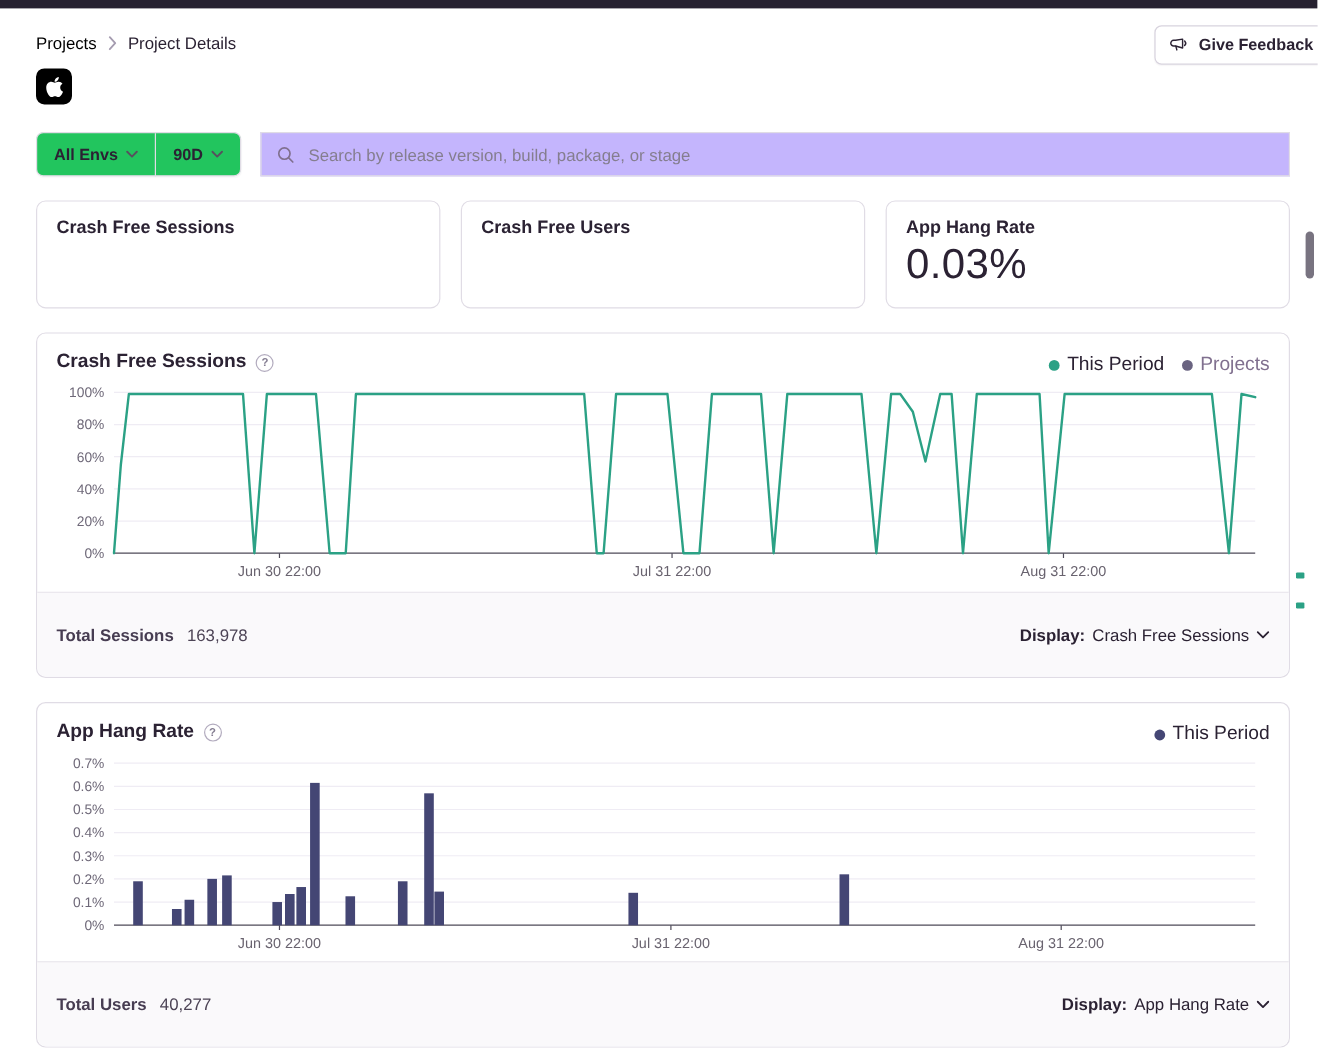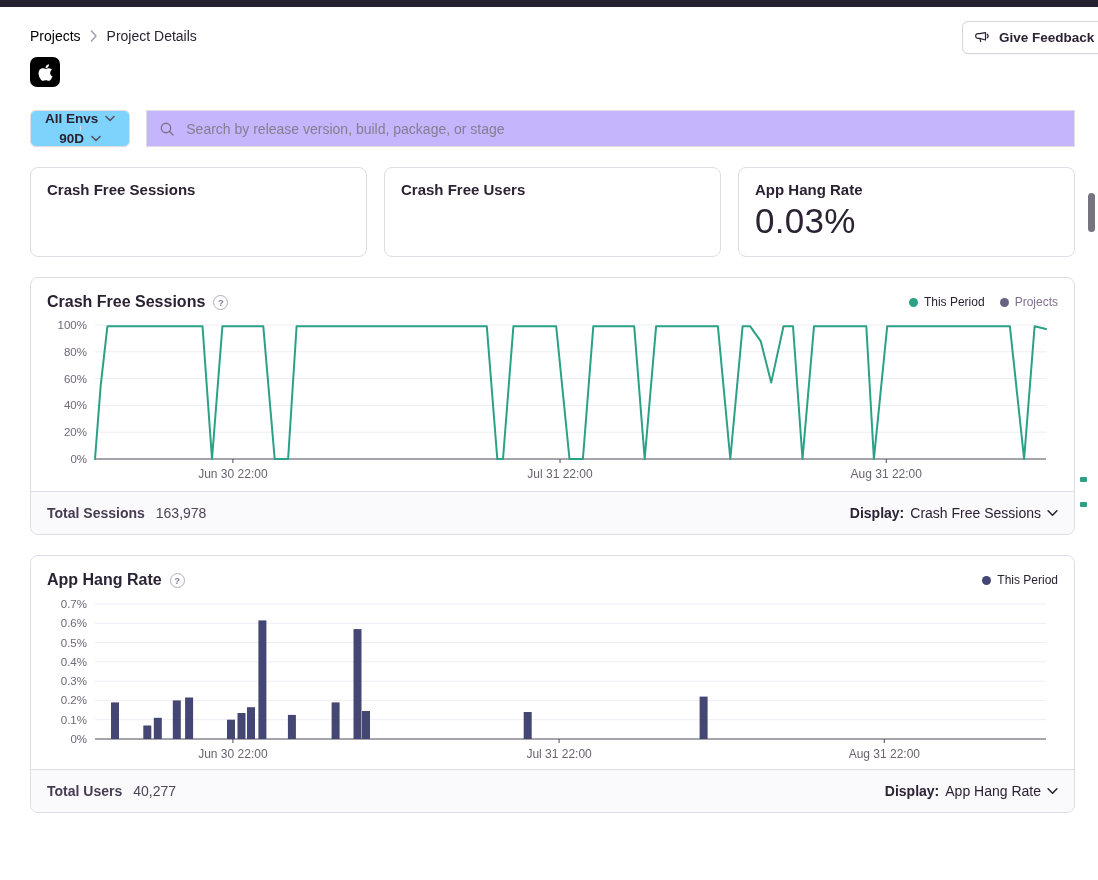--- a/index.html
+++ b/index.html
@@ -31,23 +31,22 @@
   .platform-badge {
     width:30px; height:30px; border-radius:7px; background:#000;
     display:flex; align-items:center; justify-content:center;
   }
   .project-title { font-size:24px; font-weight:bold; letter-spacing:0.2px; }
 
   
   .filter-row { margin-top:23px; display:flex; gap:16px; align-items:center; }
   .compact-select {
     display:flex; align-items:center; height:37px;
-    border:1px solid #e0dce5; border-radius:6px; background:#7dd3fc;
+    border:1px solid #e0dce5; border-radius:6px; background:#22c55e;
     box-shadow:0 1px 1px rgba(43,34,51,0.03);
-    flex-direction:column;
   }
   .select-seg { display:flex; align-items:center; gap:7px; padding:0 14px;
     font-size:13.5px; font-weight:bold; cursor:pointer; height:100%; }
   .seg-divider { width:1px; height:36px; background:#e0dce5; }
   .search-box {
     flex:1; height:37px; border:1px solid #e0dce5; border-radius:0;
     display:flex; align-items:center; gap:9px; padding:0 12px; background:#c4b5fd;
   }
   .search-box input {
     flex:1; border:none; outline:none; font-size:14px; color:#2b2233;
@@ -68,27 +67,27 @@
   .panel { margin-top:20px; border:1px solid #e0dce5; border-radius:8px; background:#fff; }
   .panel-header { padding:15px 16px 2px; display:flex; align-items:flex-start; justify-content:space-between; }
   .panel-title-wrap { display:flex; align-items:center; gap:8px; }
   .panel-title { font-size:16px; font-weight:bold; }
   .help-icon {
     width:15px; height:15px; border:1.2px solid #b2abbe; border-radius:50%;
     display:inline-flex; align-items:center; justify-content:center;
     font-size:9.5px; font-weight:bold; color:#857e92; cursor:pointer; margin-top:1px;
   }
   .legend { display:flex; gap:15px; align-items:center; margin-top:2px; }
-  .legend-item { display:flex; align-items:center; gap:6px; font-size:12px; cursor:pointer; }
+  .legend-item { display:flex; align-items:center; gap:6px; font-size:16px; cursor:pointer; }
   .legend-dot { width:9px; height:9px; border-radius:50%; }
   .chart-host { padding:0 0 0 0; }
   .chart-host svg { display:block; }
   .panel-footer {
     border-top:1px solid #e0dce5; background:#faf9fb;
-    border-radius:0 0 8px 8px; padding:13px 16px;
+    border-radius:0 0 8px 8px; padding:27px 16px;
     display:flex; align-items:center; justify-content:space-between; font-size:14px;
   }
   .footer-left { display:flex; align-items:center; gap:11px; }
   .footer-label { font-weight:bold; color:#473d52; }
   .footer-value { color:#4d4456; }
   .display-select { display:flex; align-items:center; gap:6px; cursor:pointer; }
   .display-label { font-weight:bold; color:#2b2233; }
   .display-value { color:#2b2233; }
 
   

